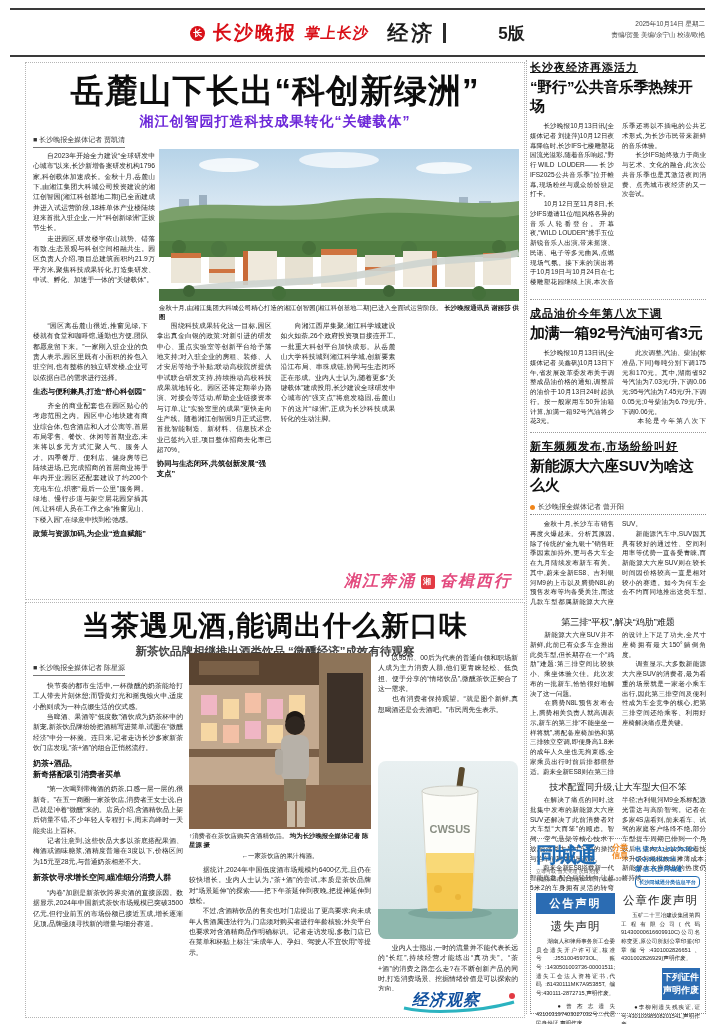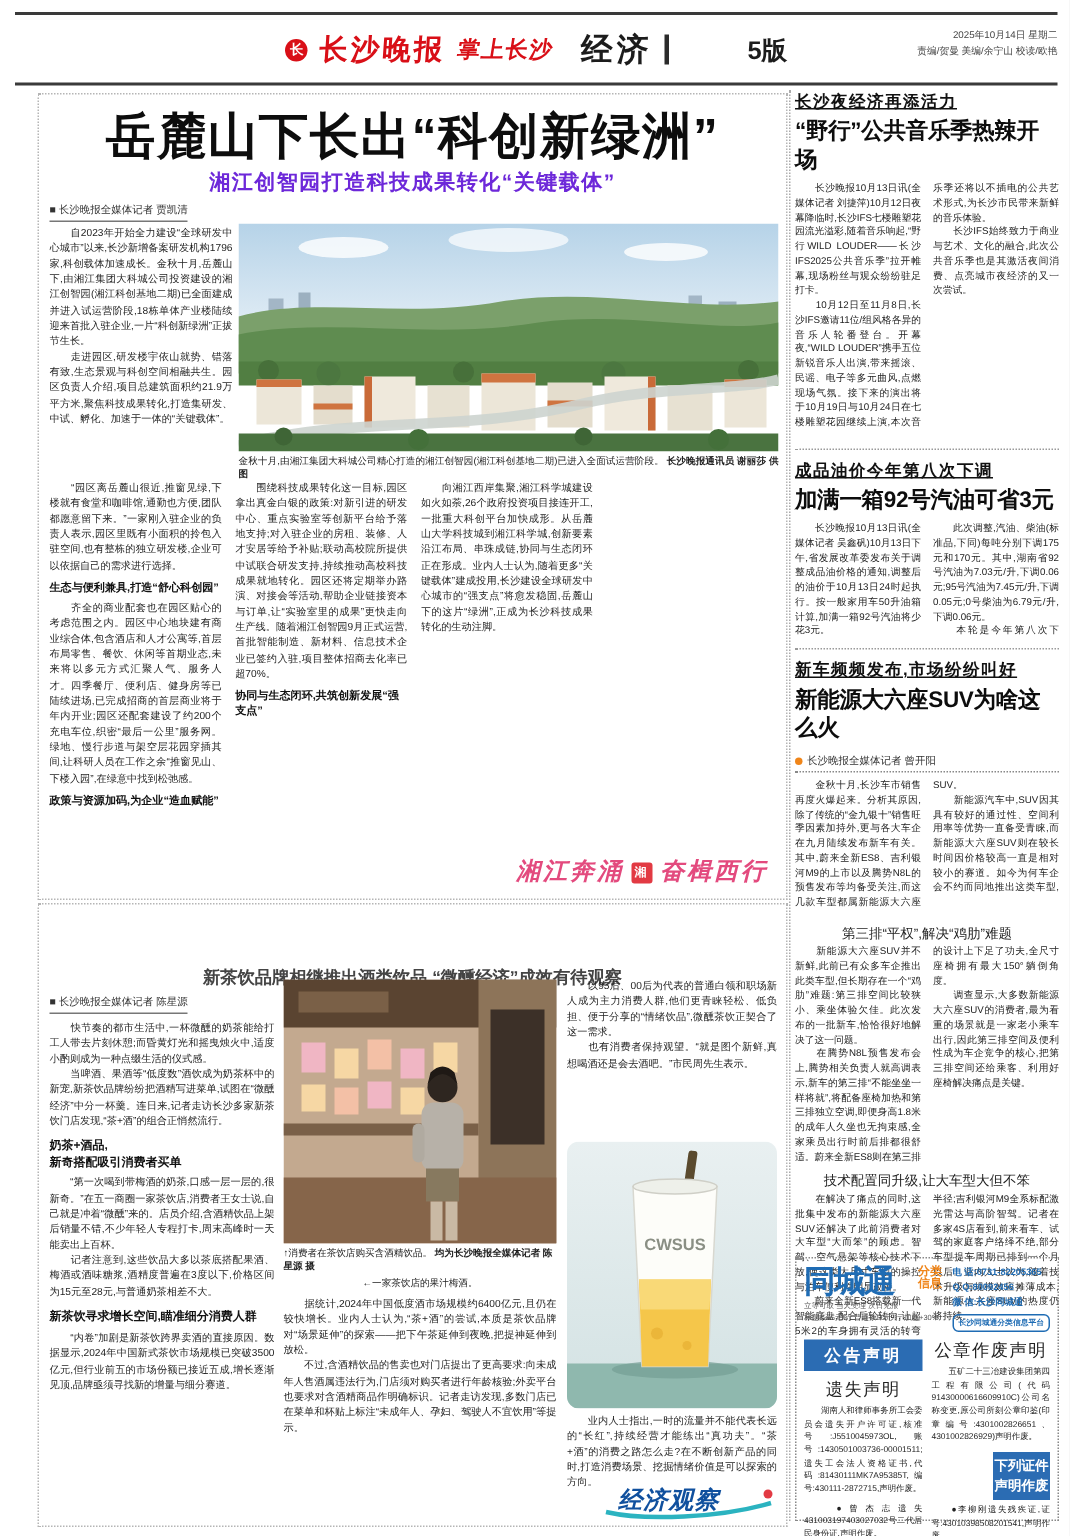--- a/index.html
+++ b/index.html
@@ -177,20 +177,21 @@
     </div>
 
     <div class="stamp">
       <span>湘江奔涌</span>
       <span class="seal">湘</span>
       <span>奋楫西行</span>
     </div>
   </section>
 
   <section class="art-tea">
+    <h1>当茶遇见酒,能调出什么新口味</h1>
     <div class="deck">新茶饮品牌相继推出酒类饮品,“微醺经济”成效有待观察</div>
     <span class="byline">■ 长沙晚报全媒体记者 陈星源</span>
 
     <div class="tea-left">
       <p class="bt" style="margin:0">　　快节奏的都市生活中,一杯微醺的奶茶能给打工人带去片刻休憩;而昏黄灯光和摇曳烛火中,适度小酌则成为一种点缀生活的仪式感。
 　　当啤酒、果酒等“低度数”酒饮成为奶茶杯中的新宠,新茶饮品牌纷纷把酒精写进菜单,试图在“微醺经济”中分一杯羹。连日来,记者走访长沙多家新茶饮门店发现,“茶+酒”的组合正悄然流行。</p>
       <h4 class="sub" style="margin:5px 0 0;font-size:8px">
         <span>奶茶+酒品,</span><br>
         <span>新奇搭配吸引消费者买单</span>
       </h4>

